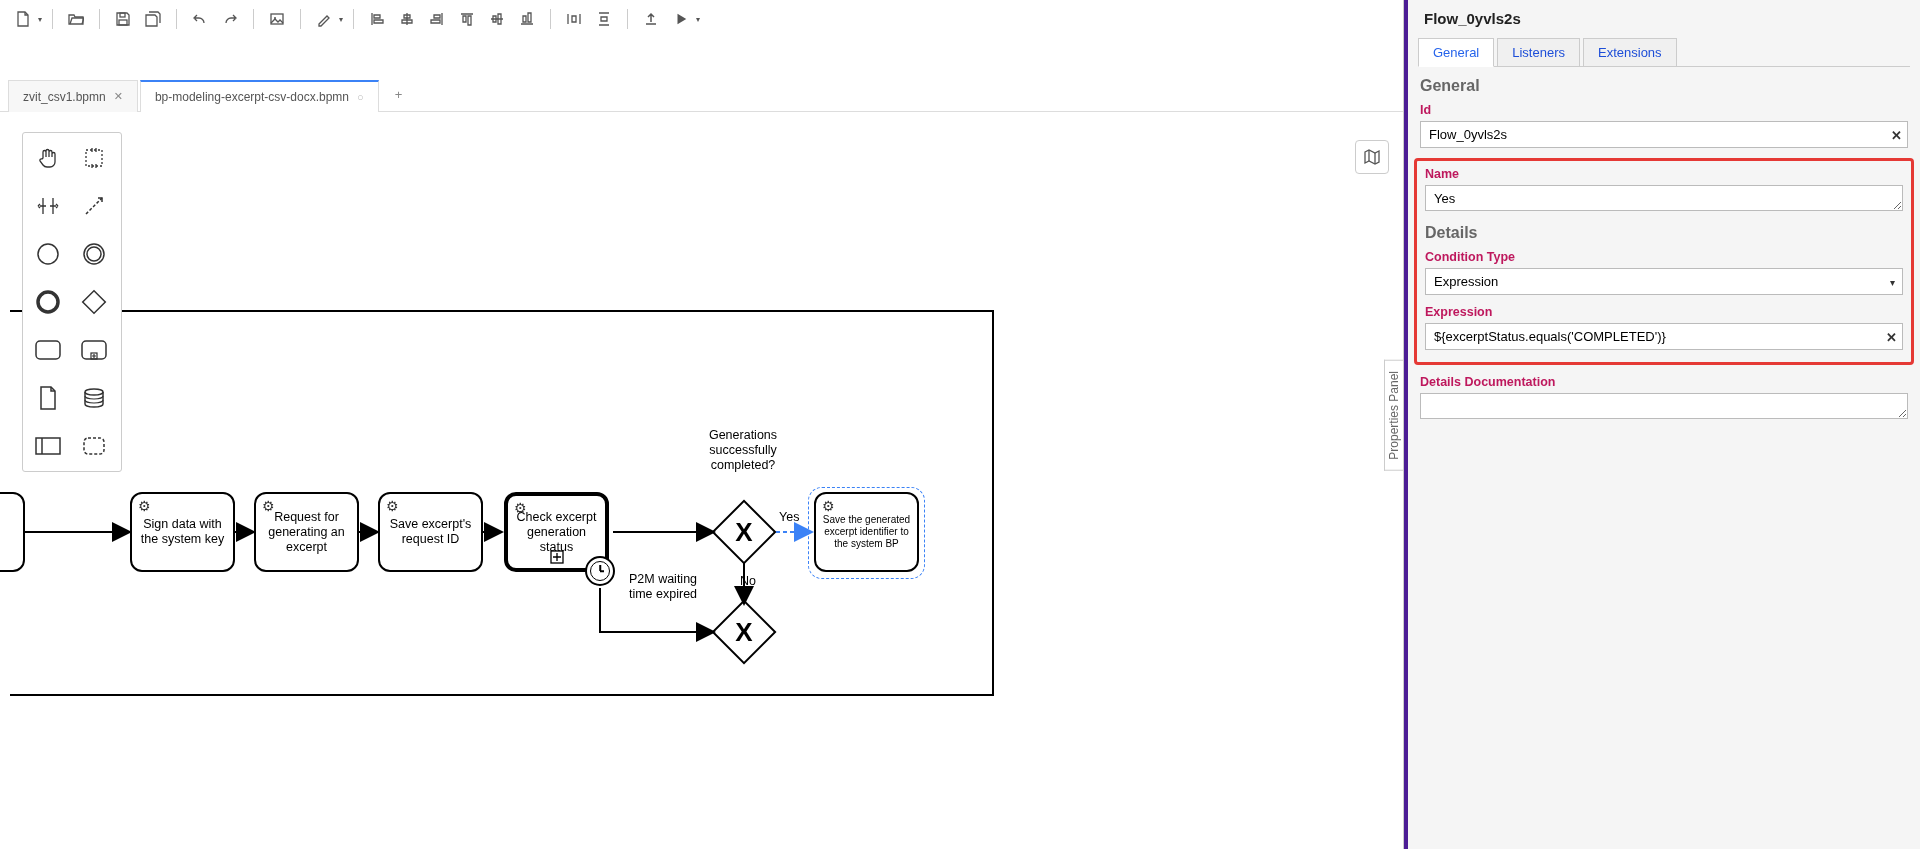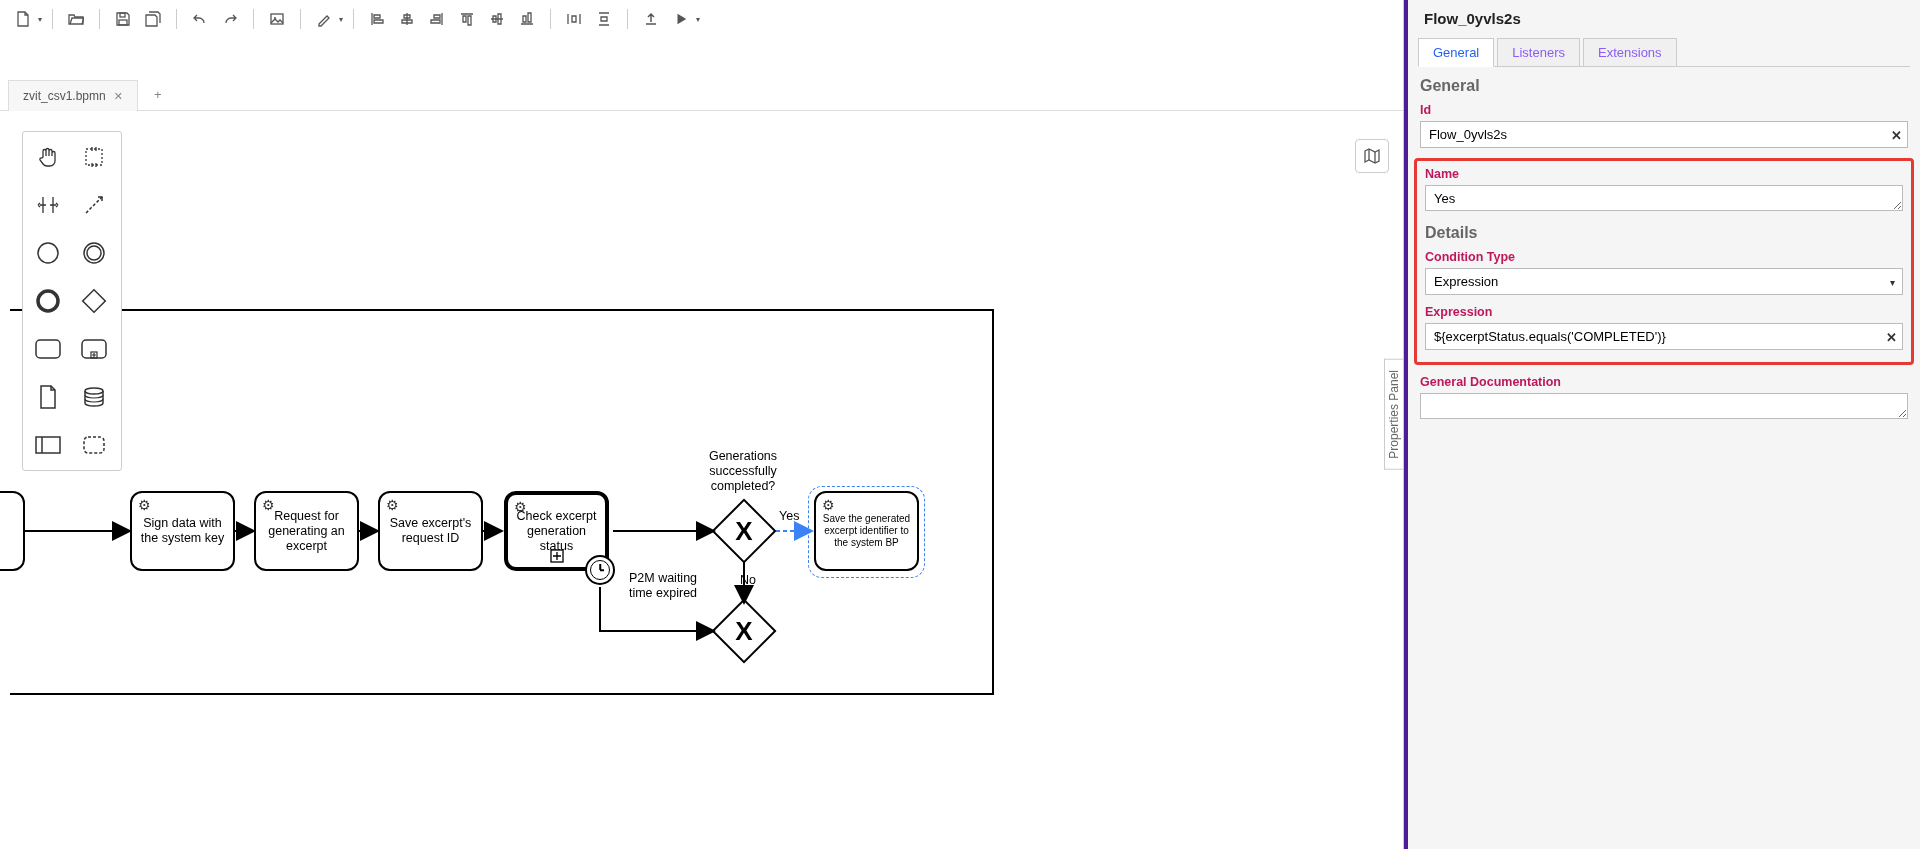--- a/index.html
+++ b/index.html
@@ -45,21 +45,21 @@
 .timer-inner::before { content:''; position:absolute; top:50%; left:50%; width:1.5px; height:6px; background:#000; transform-origin: bottom; transform: translate(-50%,-100%) rotate(0deg);}
 .timer-inner::after { content:''; position:absolute; top:50%; left:50%; width:1.5px; height:4px; background:#000; transform-origin: bottom; transform: translate(-50%,-100%) rotate(90deg);}
 .save-highlight { position:absolute; border: 1.5px dashed #3b82f6; border-radius: 14px; }
 
 
 .props-label { position: absolute; right: 0; top: 248px; writing-mode: vertical-rl; transform: rotate(180deg); font-size: 12px; color: #666; background:#fff; padding: 10px 2px; border:1px solid #ccc; border-left:none; }
 
 
 .panel-title { font-weight: bold; font-size: 15px; padding: 4px 6px 10px 6px; color: #222; }
 .ptabs { display: flex; border-bottom: 1px solid #ccc; margin-bottom: 10px; }
-.ptab { padding: 6px 14px; border: 1px solid #ccc; background: #f0f0f0; margin-right: 3px; position: relative; top: 1px; cursor:pointer; font-size: 13px; color:#8b5cf6;}
+.ptab { padding: 6px 14px; border: 1px solid #ccc; background: #f0f0f0; margin-right: 3px; position: relative; top: 1px; cursor:pointer; font-size: 13px; color:#1d4ed8;}
 .ptab.active { background: #fff; border-bottom-color: #fff; color: #2563eb; }
 .section-head { font-size: 16px; font-weight: bold; color: #666; margin: 8px 0 8px 2px; }
 .field { margin-bottom: 10px; padding: 0 2px; }
 .field label { display: block; font-size: 12.5px; color: #be185d; margin-bottom: 4px; font-weight: bold; }
 .input-wrap { position: relative; }
 .input-wrap input, .input-wrap select, .input-wrap textarea { width: 100%; padding: 5px 24px 5px 8px; border: 1px solid #bbb; font-size: 13px; font-family: Arial; background:#fff; }
 .input-wrap .clear { position: absolute; right: 6px; top: 50%; transform: translateY(-50%); cursor: pointer; color: #333; font-weight: bold; font-size: 13px; }
 .input-wrap select { appearance: none; }
 .input-wrap .caret { position: absolute; right: 8px; top: 50%; transform: translateY(-50%); pointer-events:none; font-size:10px; color:#333; }
 .input-wrap textarea { resize: both; height: 26px; padding-right: 8px; }
@@ -181,20 +181,24 @@
           </svg>
         </div>
       <span class="tb-caret">▾</span>
     </div>
 
     <div class="tabs">
       <div class="tab">
         <span>zvit_csv1.bpmn</span>
         <span class="close">✕</span>
       </div>
+      <div class="tab active">
+        <span>bp-modeling-excerpt-csv-docx.bpmn</span>
+        <span class="close" style="color:#bbb;">○</span>
+      </div>
       <div class="tab-plus">+</div>
     </div>
 
     <div class="canvas-wrap">
       <div class="minimap-btn">
         <svg width="18" height="18" viewBox="0 0 18 18">
             <path d="M2 4l4-2 6 3 4-2v11l-4 2-6-3-4 2z" fill="none" stroke="#555" stroke-width="1.3"></path>
             <path d="M6 2v11M12 5v11" fill="none" stroke="#555" stroke-width="1.3"></path>
           </svg>
       </div>
@@ -316,21 +320,21 @@
         <div class="gateway" style="left:721px; top:497px;">
             <div class="x">X</div>
           </div>
 
         <div class="save-highlight" style="left:808px; top:375px; width:117px; height:92px;"></div>
         <div class="task" style="left:814px; top:380px;">
           <span class="gear">⚙</span>
           <span style="font-size:10px;">Save the generated excerpt identifier to the system BP</span>
         </div>
 
-        <div class="diag-label" style="left:693px; top:338px; width:100px;">Generations successfully completed?</div>
+        <div class="diag-label" style="left:693px; top:316px; width:100px;">Generations successfully completed?</div>
         <div class="diag-label" style="left:779px; top:398px;">Yes</div>
         <div class="diag-label" style="left:740px; top:462px;">No</div>
         <div class="diag-label" style="left:618px; top:460px; width:90px;text-align:center;">P2M waiting time expired</div>
 
         <svg class="arrow" style="left:0;top:0;width:1000px;height:700px;">
           <defs>
               <marker id="ah" markerWidth="10" markerHeight="10" refX="8" refY="5" orient="auto">
                 <path d="M0 0L10 5L0 10z" fill="#000"></path>
               </marker>
             </defs>
@@ -394,19 +398,19 @@
       <div class="field">
         <label>Expression</label>
         <div class="input-wrap">
           <input value="${excerptStatus.equals('COMPLETED')}" style="">
           <span class="clear">✕</span>
         </div>
       </div>
     </div>
 
     <div class="field">
-      <label>General Documentation</label>
+      <label>Details Documentation</label>
       <div class="input-wrap">
         <textarea style=""></textarea>
       </div>
     </div>
   </div>
 </div>
 
 </body></html>

